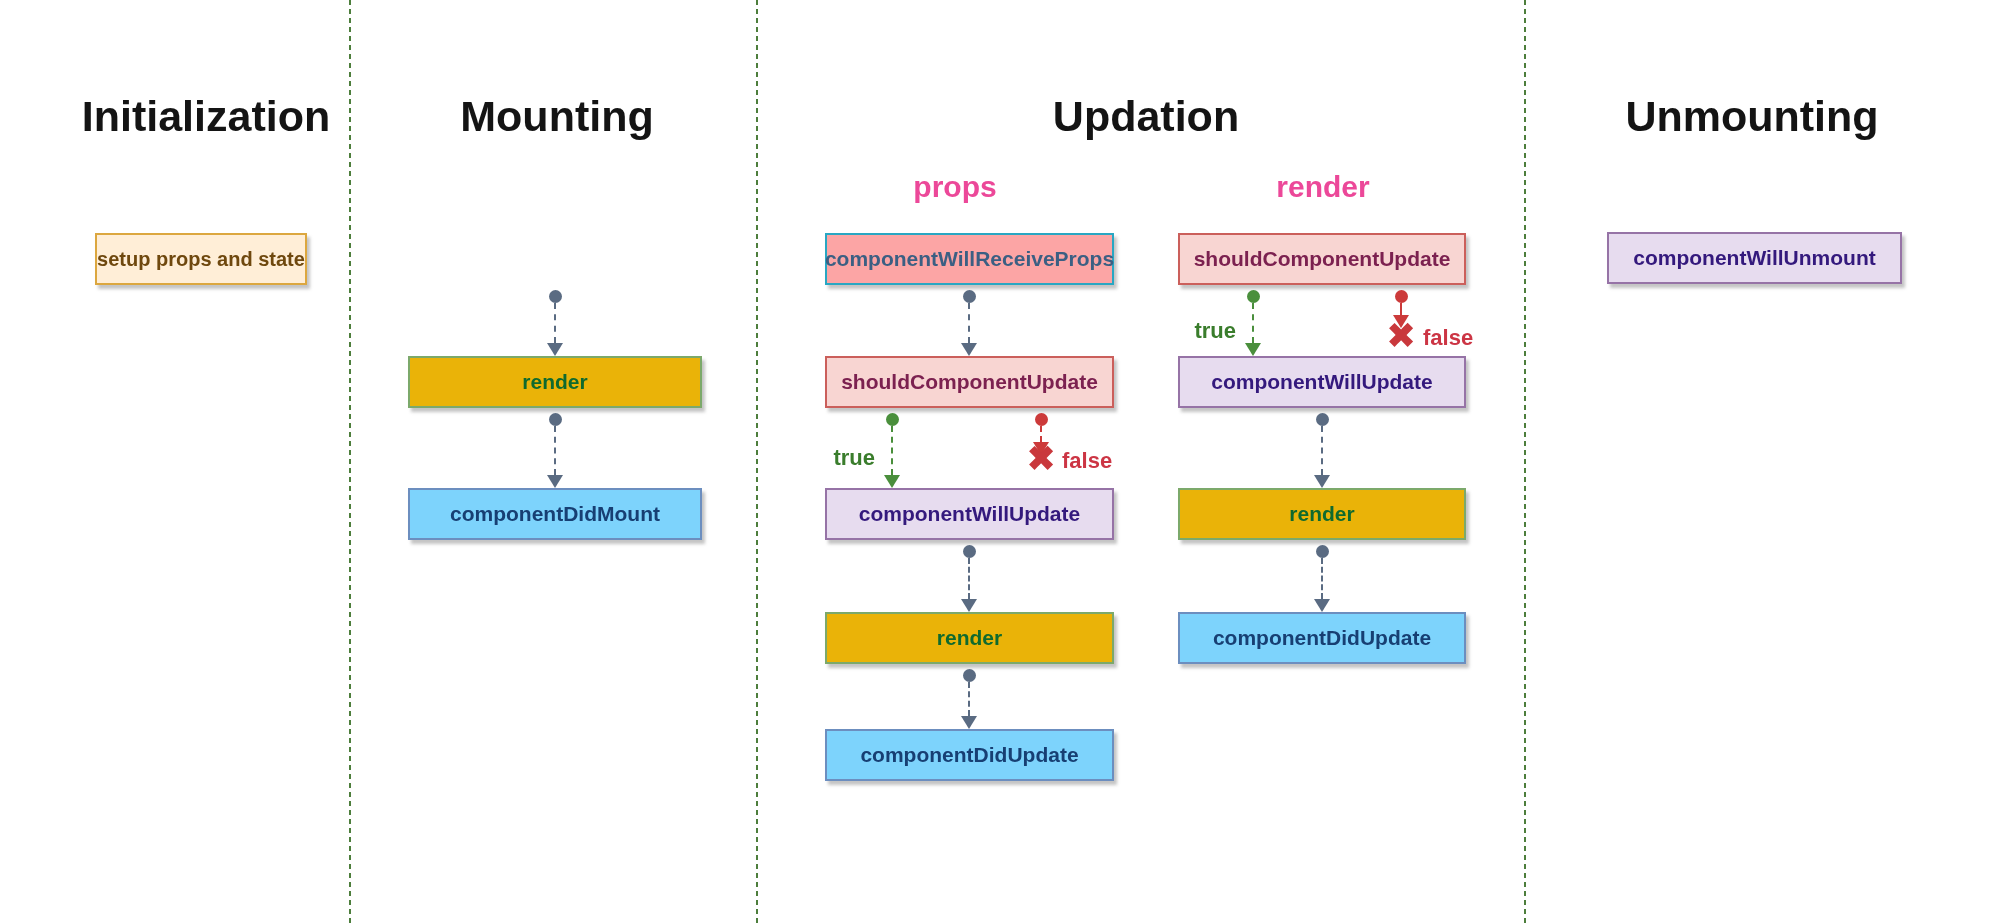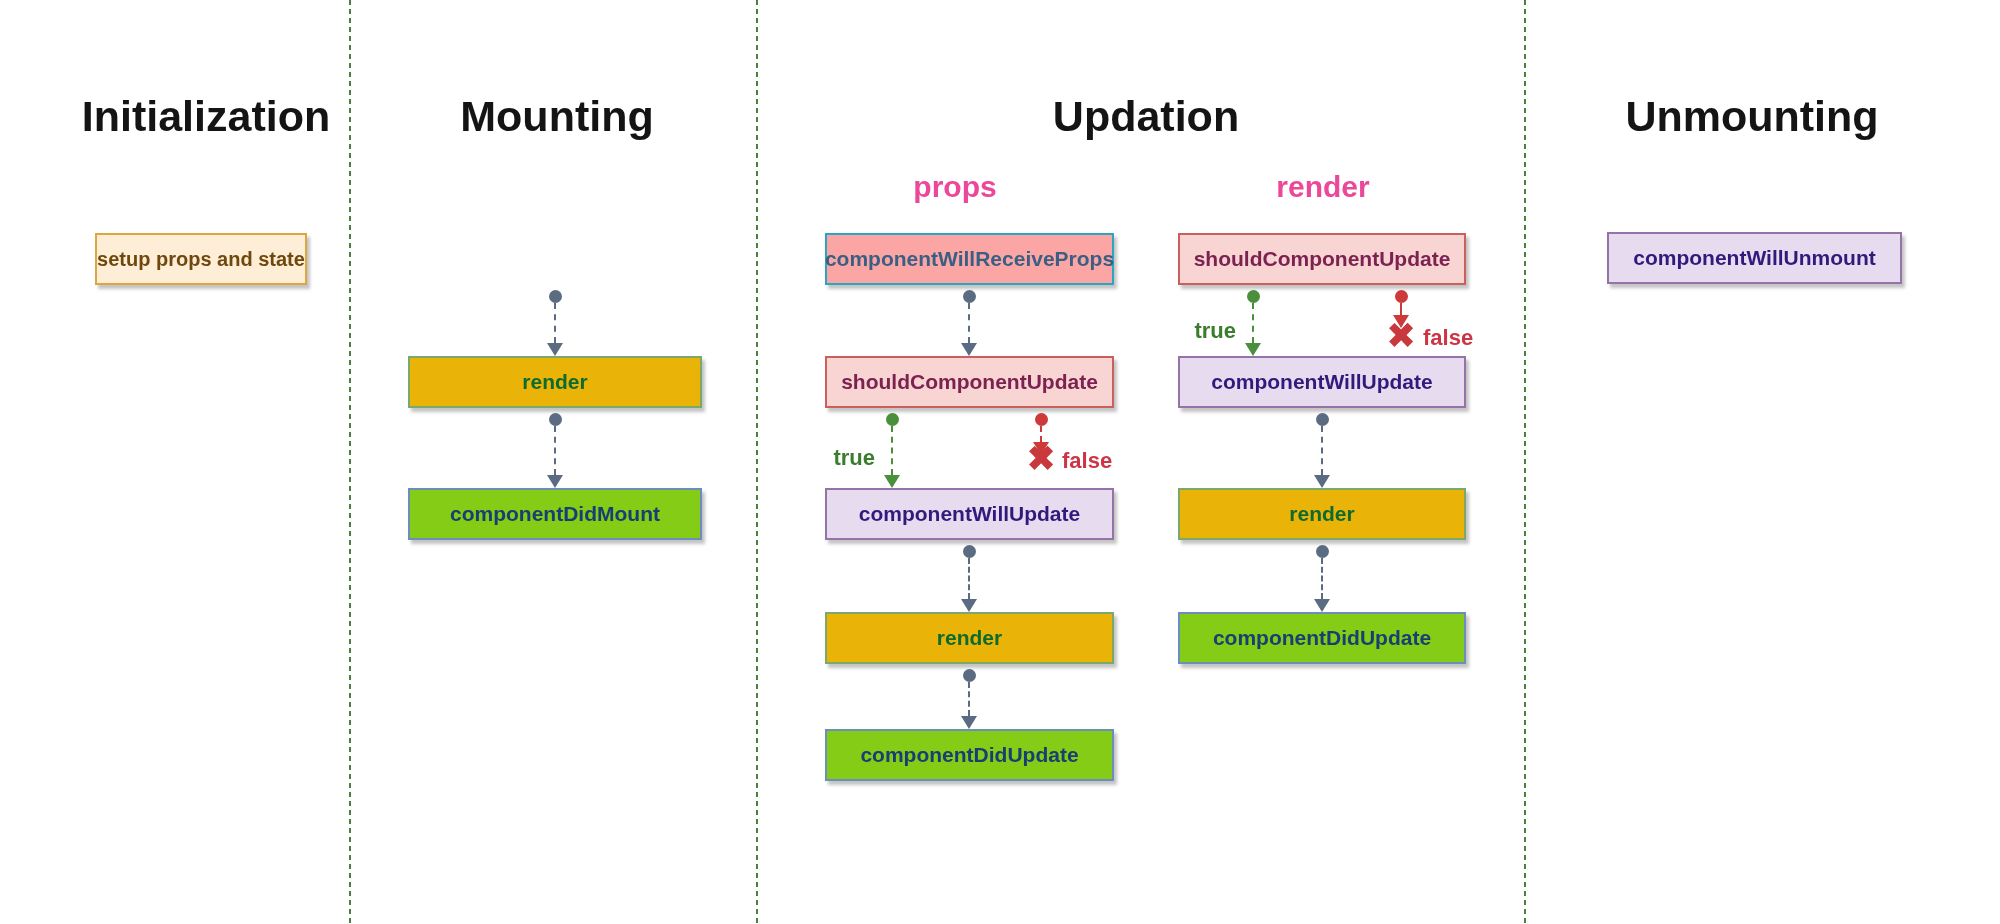--- a/index.html
+++ b/index.html
@@ -17,21 +17,21 @@
     font-size:30px;font-weight:600;color:#ec4899;text-align:center;}
 
   
   .node{position:absolute;height:52px;border:2px solid;border-radius:0;
     display:flex;align-items:center;justify-content:center;
     font-size:21px;font-weight:600;white-space:nowrap;
     box-shadow:3px 4px 3px rgba(110,110,110,.40);box-sizing:border-box;}
   .node.orange{background:#ffeed7;border-color:#dca73f;color:#6f480e;}
   .node.purple{background:#e7dcef;border-color:#9673a6;color:#34197d;}
   .node.green {background:#eab308;border-color:#7ca96b;color:#0f6a2e;}
-  .node.blue  {background:#84cc16;border-color:#6c8ebf;color:#173f73;}
+  .node.blue  {background:#7dd3fc;border-color:#6c8ebf;color:#173f73;}
   .node.cyan  {background:#fca5a5;border-color:#28a7c3;color:#3b5f83;}
   .node.red   {background:#f8d5d2;border-color:#cb5f5b;color:#7c2150;}
 
   
   .connector{position:absolute;width:16px;display:flex;flex-direction:column;align-items:center;}
   .connector i{display:block;}
   .connector .dot{width:13px;height:13px;border-radius:50%;margin-top:-4px;flex:0 0 auto;}
   .connector .line{flex:1 1 auto;width:0;border-left:2px dashed;}
   .connector .head{width:0;height:0;flex:0 0 auto;
     border-left:8px solid transparent;border-right:8px solid transparent;border-top:13px solid;}

